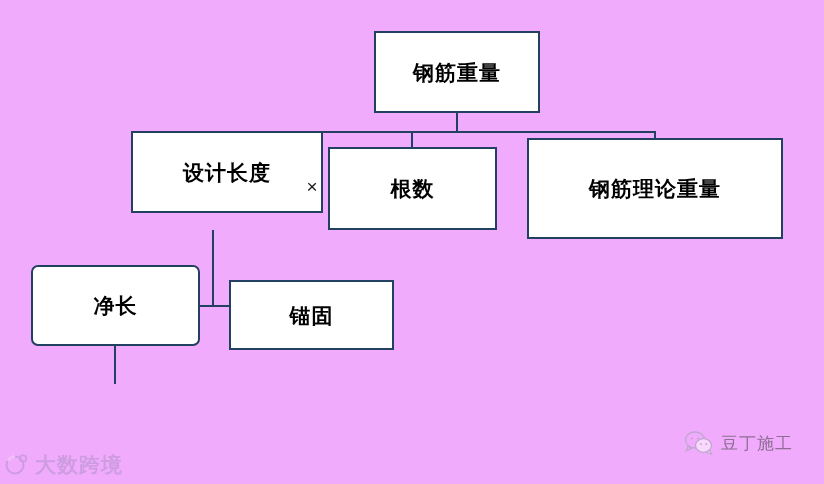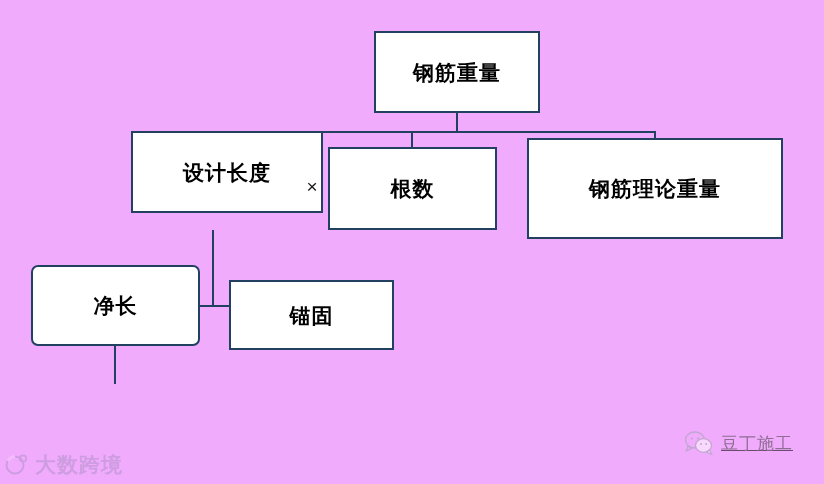--- a/index.html
+++ b/index.html
@@ -80,21 +80,20 @@
   
   .brand {
     position: absolute;
     left: 684px;
     top: 430px;
     display: flex;
     align-items: center;
     gap: 7px;
     opacity: 0.55;
     z-index: 5;
-    text-decoration: underline;
   }
   .brand-icon { width: 30px; height: 26px; display: block; }
   .brand-text {
     font-size: 17px;
     color: #3d3d3d;
     letter-spacing: 1px;
     line-height: 1;
     white-space: nowrap;
   }
 

